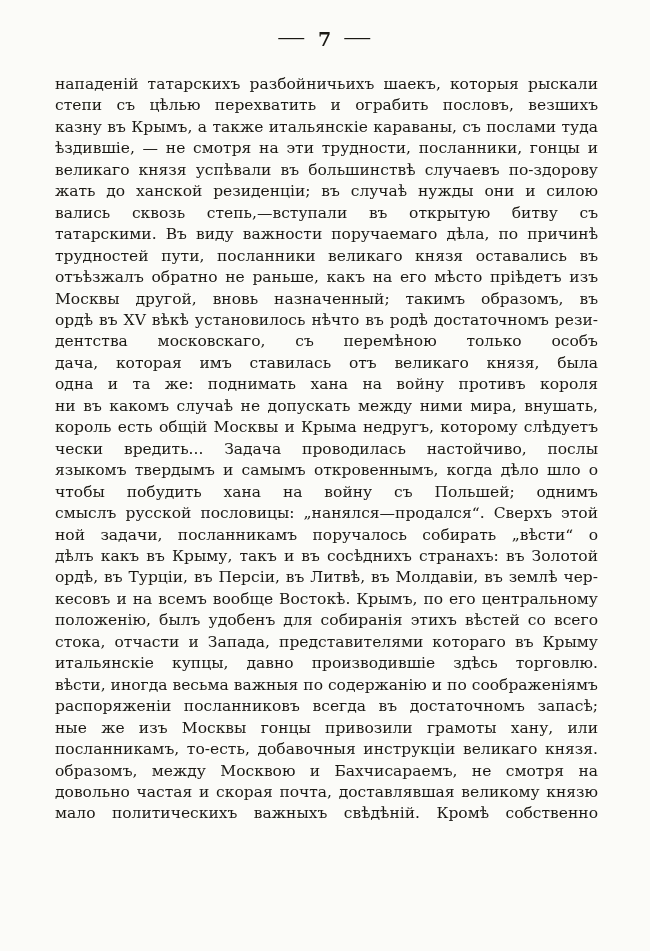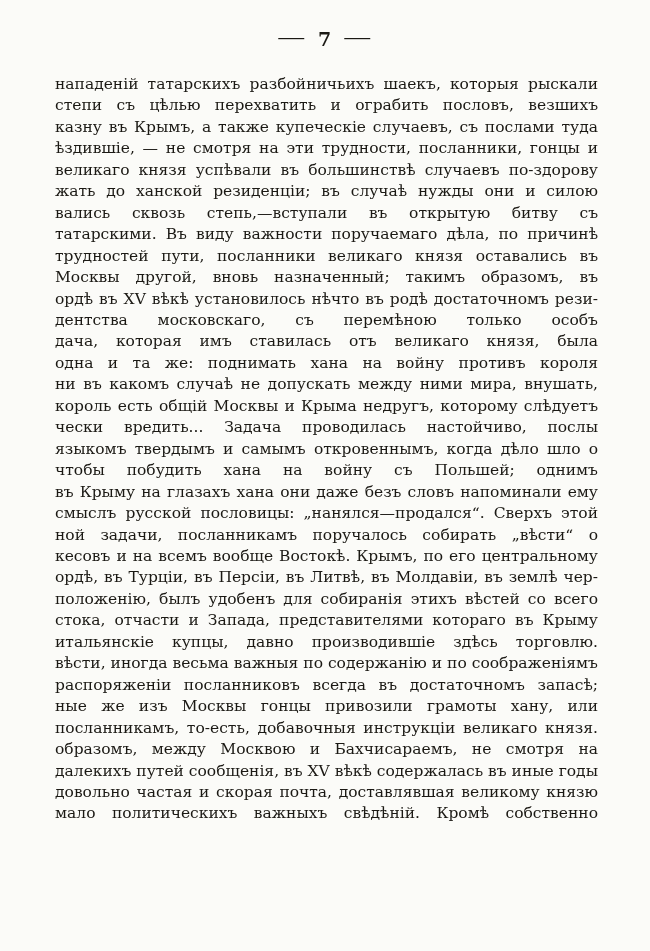--- a/index.html
+++ b/index.html
@@ -62,48 +62,48 @@
 <div class="page">
 
   <div class="page-header">
     <span class="dash">—</span><span class="num">7</span><span class="dash">—</span>
   </div>
 
   <div class="text-block" id="text-block">
 
   <div class="line">нападеній татарскихъ разбойничьихъ шаекъ, которыя рыскали по</div>
       <div class="line">степи съ цѣлью перехватить и ограбить пословъ, везшихъ богатую</div>
-      <div class="line">казну въ Крымъ, а также купеческіе случаевъ, съ послами туда</div>
+      <div class="line">казну въ Крымъ, а также итальянскіе караваны, съ послами туда</div>
       <div class="line">ѣздившіе, — не смотря на эти трудности, посланники, гонцы и гости</div>
       <div class="line">великаго князя успѣвали въ большинствѣ случаевъ по-здорову доѣз-</div>
       <div class="line">жать до ханской резиденціи; въ случаѣ нужды они и силою проби-</div>
       <div class="line">вались сквозь степь,—вступали въ открытую битву съ разбойниками</div>
       <div class="line">татарскими. Въ виду важности поручаемаго дѣла, по причинѣ также</div>
       <div class="line">трудностей пути, посланники великаго князя оставались въ Крыму</div>
+      <div class="line">отъѣзжалъ обратно не раньше, какъ на его мѣсто пріѣдетъ изъ</div>
       <div class="line">Москвы другой, вновь назначенный; такимъ образомъ, въ Крымской</div>
       <div class="line">ордѣ въ XV вѣкѣ установилось нѣчто въ родѣ достаточномъ рези-</div>
       <div class="line">дентства московскаго, съ перемѣною только особъ посланниковъ. За-</div>
       <div class="line">дача, которая имъ ставилась отъ великаго князя, была постоянно</div>
       <div class="line">одна и та же: поднимать хана на войну противъ короля польскаго,</div>
       <div class="line">ни въ какомъ случаѣ не допускать между ними мира, внушать, что</div>
       <div class="line">король есть общій Москвы и Крыма недругъ, которому слѣдуетъ вся-</div>
       <div class="line">чески вредить... Задача проводилась настойчиво, послы объяснялись</div>
       <div class="line">языкомъ твердымъ и самымъ откровеннымъ, когда дѣло шло о томъ,</div>
       <div class="line">чтобы побудить хана на войну съ Польшей; однимъ проживаньемъ</div>
-      <div class="line">въ Крыму на глазахъ хана они даже безъ словъ напоминали ему</div>
       <div class="line">смыслъ русской пословицы: „нанялся—продался“. Сверхъ этой глав-</div>
       <div class="line">ной задачи, посланникамъ поручалось собирать „вѣсти“ о положеніи</div>
+      <div class="line">дѣлъ какъ въ Крыму, такъ и въ сосѣднихъ странахъ: въ Золотой</div>
+      <div class="line">ордѣ, въ Турціи, въ Персіи, въ Литвѣ, въ Молдавіи, въ землѣ чер-</div>
       <div class="line">кесовъ и на всемъ вообще Востокѣ. Крымъ, по его центральному</div>
-      <div class="line">ордѣ, въ Турціи, въ Персіи, въ Литвѣ, въ Молдавіи, въ землѣ чер-</div>
       <div class="line">положенію, былъ удобенъ для собиранія этихъ вѣстей со всего Во-</div>
       <div class="line">стока, отчасти и Запада, представителями котораго въ Крыму были</div>
       <div class="line">итальянскіе купцы, давно производившіе здѣсь торговлю. Добытыя</div>
       <div class="line">вѣсти, иногда весьма важныя по содержанію и по соображеніямъ по-</div>
       <div class="line">распоряженіи посланниковъ всегда въ достаточномъ запасѣ; обрат-</div>
       <div class="line">ные же изъ Москвы гонцы привозили грамоты хану, или „памяти“</div>
       <div class="line">посланникамъ, то-есть, добавочныя инструкціи великаго князя. Такимъ</div>
       <div class="line">образомъ, между Москвою и Бахчисараемъ, не смотря на трудности</div>
-      <div class="line">далекихъ путей сообщенія, въ XV вѣкѣ содержалась въ иные годы</div>
       <div class="line">довольно частая и скорая почта, доставлявшая великому князю не</div>
       <div class="line">мало политическихъ важныхъ свѣдѣній. Кромѣ собственно политиче-</div>
     </div>
 
 </div>
 
 </body></html>

